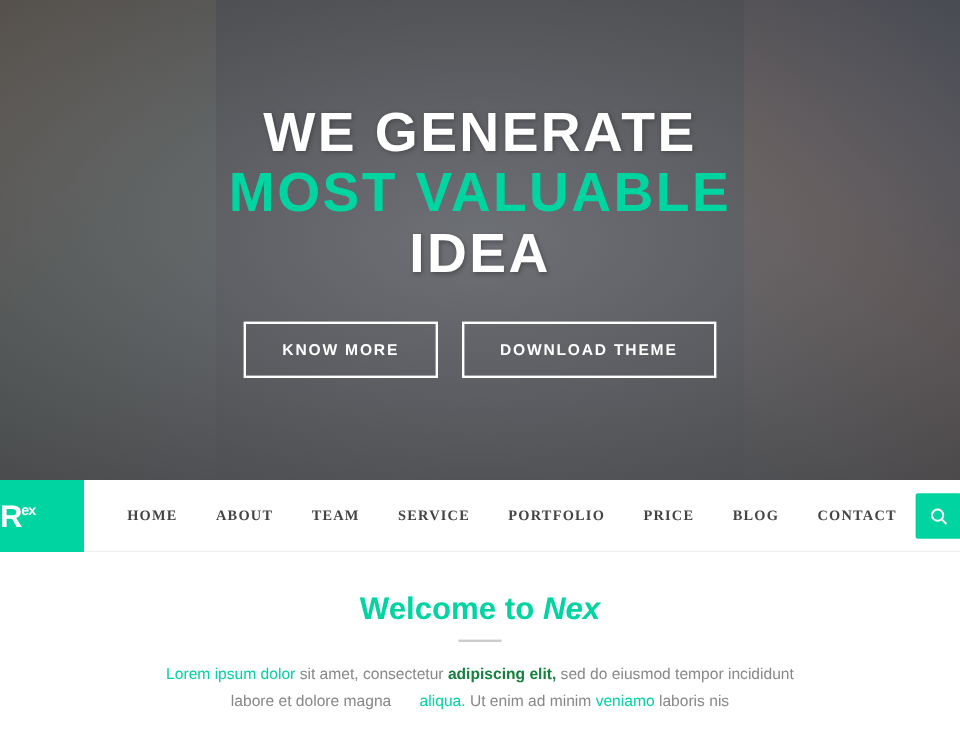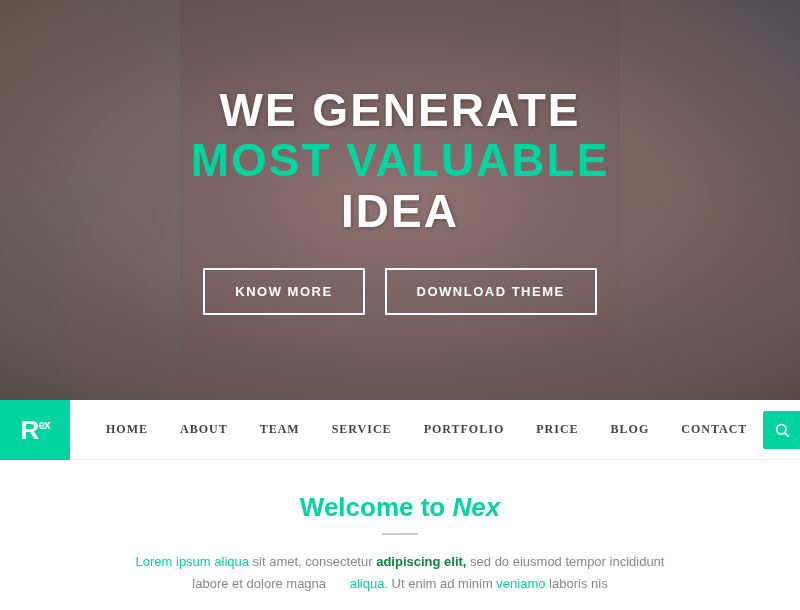--- a/index.html
+++ b/index.html
@@ -4,21 +4,21 @@
   <style>
     * { margin: 0; padding: 0; box-sizing: border-box; }
     body { font-family: 'Arial', sans-serif; width: 800px; height: 610px; overflow: hidden; }
 
     
     .hero {
       position: relative;
       width: 800px;
       height: 400px;
       overflow: hidden;
-      background: #7f1d1d;
+      background: #0f172a;
     }
     .hero-bg {
       position: absolute;
       inset: 0;
       background:
         radial-gradient(ellipse at center, rgba(150,150,150,0.7) 0%, rgba(80,80,80,0.85) 100%);
       z-index: 1;
     }
     
     .hero-items-left {
@@ -90,21 +90,20 @@
       align-items: center;
       border-bottom: 1px solid #eeeeee;
       box-shadow: 0 2px 4px rgba(0,0,0,0.06);
     }
     .logo {
       width: 70px;
       height: 60px;
       background: #00d4a0;
       display: flex;
       align-items: center;
-      justify-content: center;
       flex-shrink: 0;
     }
     .logo-text {
       color: #ffffff;
       font-size: 26px;
       font-weight: 900;
       letter-spacing: -1px;
       line-height: 1;
     }
     .logo-text sup {
@@ -226,15 +225,15 @@
     </svg>
   </button>
 </nav>
 
 <section class="section-welcome">
   <h2 class="welcome-title">
     <span>Welcome to </span><span style="color:#00d4a0;font-weight:700;font-style:italic;">Nex</span>
   </h2>
   <div class="welcome-divider"></div>
   <p class="welcome-text">
-    <span style="color:#00d4a0;">Lorem ipsum aliqua</span> sit amet, consectetur <span style="font-weight:700;color:#15803d;">adipiscing elit,</span> sed do eiusmod tempor incididunt labore et dolore magna <span style="color:#00d4a0;margin-left:20px;">aliqua.</span> Ut enim ad minim <span style="color:#00d4a0;margin-top:39px;">veniamo</span> laboris nis
+    <span style="color:#00d4a0;">Lorem ipsum dolor</span> sit amet, consectetur <span style="font-weight:700;color:#15803d;">adipiscing elit,</span> sed do eiusmod tempor incididunt labore et dolore magna <span style="color:#00d4a0;margin-left:20px;">aliqua.</span> Ut enim ad minim <span style="color:#00d4a0;margin-top:39px;">veniamo</span> laboris nis
   </p>
 </section>
 
 </body></html>

